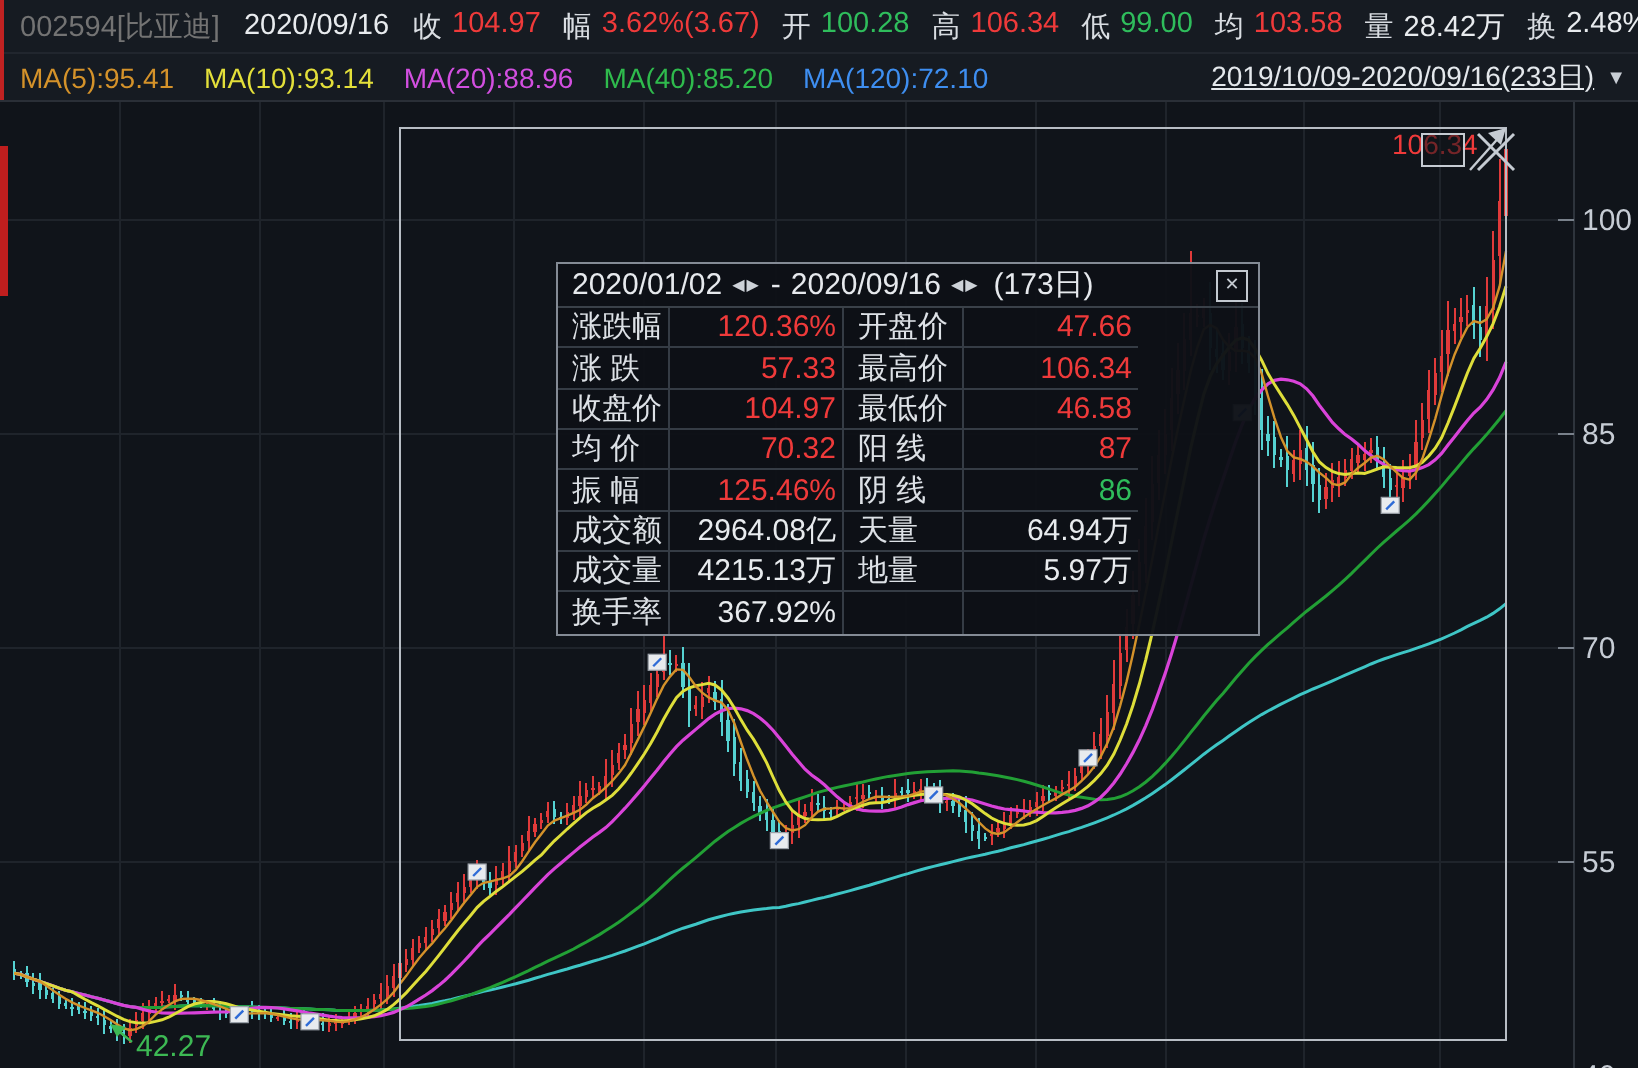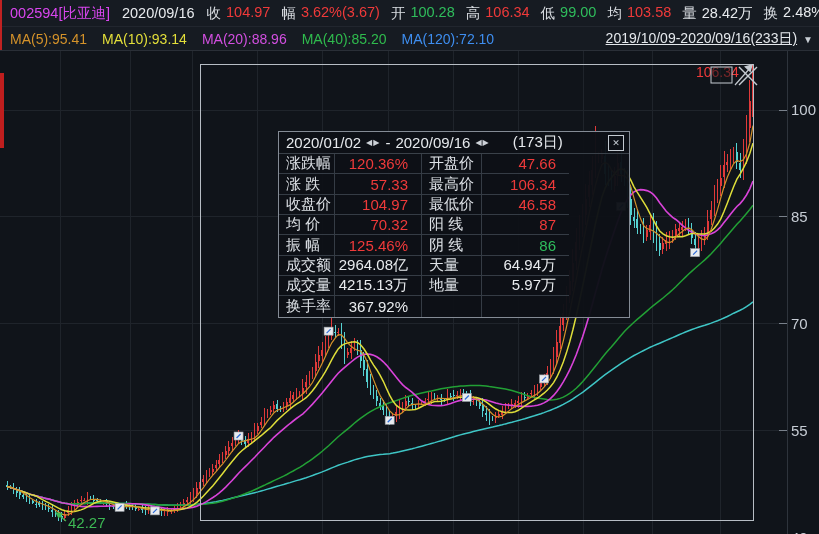--- a/index.html
+++ b/index.html
@@ -11,50 +11,50 @@
   }
   
   .hdr{position:absolute;left:0;top:0;width:819px;height:50px;background:#161b22;
        border-bottom:1px solid #2a2f37;z-index:2;}
   .hdr::before{content:'';position:absolute;left:0;top:0;width:2px;height:50px;background:#c02222;}
   .hdr-row1{height:26px;display:flex;align-items:center;gap:12px;padding-left:10px;
             white-space:nowrap;overflow:hidden;border-bottom:1px solid #21262e;
             font-size:14.5px;color:#dde1e6;}
   .hdr-row2{height:24px;display:flex;align-items:center;padding:0 6px 0 10px;
             white-space:nowrap;overflow:hidden;font-size:14px;gap:12px;}
-  .stock{color:#d946ef;}
+  .stock{color:#737373;}
   .qdate{color:#e8ebee;}
   .fldwrap{display:inline-flex;gap:11px;}
   .fld{display:inline-flex;gap:5px;}
   .fld .lbl{color:#d9dde2;}
   .c-red{color:#ef3a3a;}
   .c-green{color:#2fbd5c;}
   .c-white{color:#e8ebee;}
   .mawrap{display:inline-flex;gap:15px;}
   .range-wrap{margin-left:auto;display:inline-flex;align-items:center;gap:6px;}
   .range{color:#e4e8ec;text-decoration:underline;cursor:pointer;}
   .tri{color:#c8ced5;font-size:10px;}
   
   #chart-svg{position:absolute;left:0;top:0;z-index:1;}
   
   .popup{position:absolute;left:278px;top:131px;width:352px;z-index:3;
          background:rgba(13,17,23,0.97);border:1px solid #848b95;
          box-sizing:border-box;color:#dde1e6;font-size:15px;}
   .ptitle{height:21px;display:flex;align-items:center;gap:5px;padding:0 5px 0 7px;
           border-bottom:1px solid #3a4149;color:#e6e9ed;}
   .parr{font-size:8px;color:#cdd2d8;letter-spacing:1px;cursor:pointer;}
-  .pdays{margin-left:18px;}
+  .pdays{margin-left:2px;}
   .pclose{margin-left:auto;width:14px;height:14px;border:1px solid #c3c9d0;
           display:flex;align-items:center;justify-content:center;
           font-size:9px;color:#c3c9d0;cursor:pointer;}
   .pgrid{display:grid;grid-template-columns:56px 87px 60px 87px;grid-auto-rows:20.35px;}
   .pcell{display:flex;align-items:center;box-sizing:border-box;
          border-bottom:1px solid #353c45;overflow:hidden;}
   .pcell.plbl{padding-left:7px;border-right:1px solid #353c45;color:#dde1e6;text-align:center;}
-  .pcell.pval{justify-content:flex-end;padding-right:13px;}
+  .pcell.pval{justify-content:flex-end;padding-right:3px;}
   .pcell.vend{border-right:1px solid #353c45;}
   .pgrid .pcell:nth-last-child(-n+4){border-bottom:none;}
 </style>
 </head>
 <body>
 
 <div class="hdr">
   <div class="hdr-row1">
     <span class="stock">002594[比亚迪]</span>
     <span class="qdate">2020/09/16</span>

